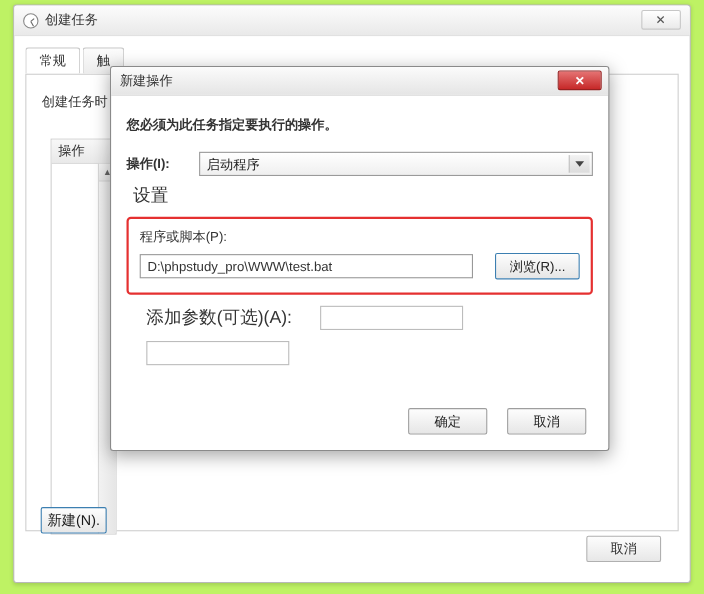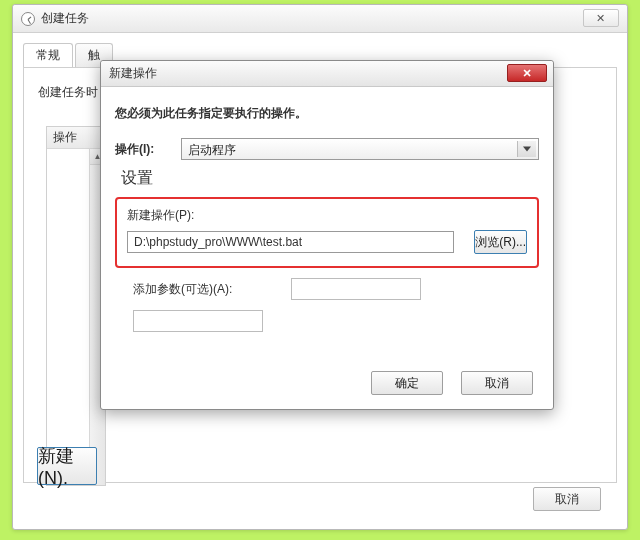--- a/index.html
+++ b/index.html
@@ -58,22 +58,22 @@
     background:linear-gradient(90deg,#f2f2f2,#e6e6e6);
     border-left:1px solid #d8d8d8;
   }
   .back-listframe .sbar .btn {
     height:16px; border-bottom:1px solid #d4d4d4;
     display:flex; align-items:center; justify-content:center;
     font-size:8px; color:#666; background:linear-gradient(#f6f6f6,#e7e7e7);
   }
 
   .back-newbtn {
-    position:absolute; left:24px; bottom:44px; width:60px; height:38px;
-    font-size:18px; color:#1a1a1a;
+    position:absolute; left:24px; bottom:44px; width:60px; height:24px;
+    font-size:13px; color:#1a1a1a;
     background:linear-gradient(#fdfdfd,#e7e7e7);
     border:1px solid #3c7fb1; border-radius:2px;
     display:flex; align-items:center; justify-content:center;margin-top:46px;
   }
   .back-cancel {
     position:absolute; right:26px; bottom:18px; width:68px; height:24px;
     font-size:12px; color:#333;
     background:linear-gradient(#fdfdfd,#e7e7e7);
     border:1px solid #b0b0b0; border-radius:2px;
     display:flex; align-items:center; justify-content:center;
@@ -125,28 +125,28 @@
   .redbox {
     border:2px solid #e53030; border-radius:4px;
     padding:8px 10px 12px 10px; margin-top:2px; margin-bottom:10px;
   }
   .redbox .cap { font-size:12px; color:#333; margin-bottom:6px; }
   .pathrow { display:flex; gap:20px; align-items:center; }
   .pathrow input {
     flex:1; height:22px; border:1px solid #999; font-size:12px; padding:0 6px; color:#333;
   }
   .browse-btn {
-    height:24px; padding:0 0; font-size:12px; color:#222;
+    height:24px; padding:0 12px; font-size:12px; color:#222;
     border:1px solid #3c7fb1; border-radius:2px;
     background:linear-gradient(#fdfdfd,#e6e6e6);
     display:flex; align-items:center;
   }
 
   .field-row { display:flex; align-items:center; margin:10px 0 0 18px; gap:8px;}
-  .field-row .flbl { width:150px; font-size:12px; color:#333; }
+  .field-row .flbl { width:150px; font-size:16px; color:#333; }
   .field-row input {
     width:130px; height:22px; border:1px solid #bcbcbc; font-size:12px; padding:0 4px;
   }
 
   .front-buttons {
     position:absolute; right:20px; bottom:14px; display:flex; gap:18px;
   }
   .dlg-btn {
     width:72px; height:24px; font-size:12px; color:#222;
     border:1px solid #9e9e9e; border-radius:2px;
@@ -213,21 +213,21 @@
         <div class="lbl">操作(I):</div>
         <div class="combo">
           <span>启动程序</span>
           <span class="arrow"></span>
         </div>
       </div>
 
       <div class="section-lbl">设置</div>
 
       <div class="redbox">
-        <div class="cap">新建操作(P):</div>
+        <div class="cap">程序或脚本(P):</div>
         <div class="pathrow">
           <input type="text" value="D:\phpstudy_pro\WWW\test.bat" style="">
           <div class="browse-btn">浏览(R)...</div>
         </div>
       </div>
 
       <div class="field-row">
         <div class="flbl">添加参数(可选)(A):</div>
         <input type="text" value="" style="">
       </div>

